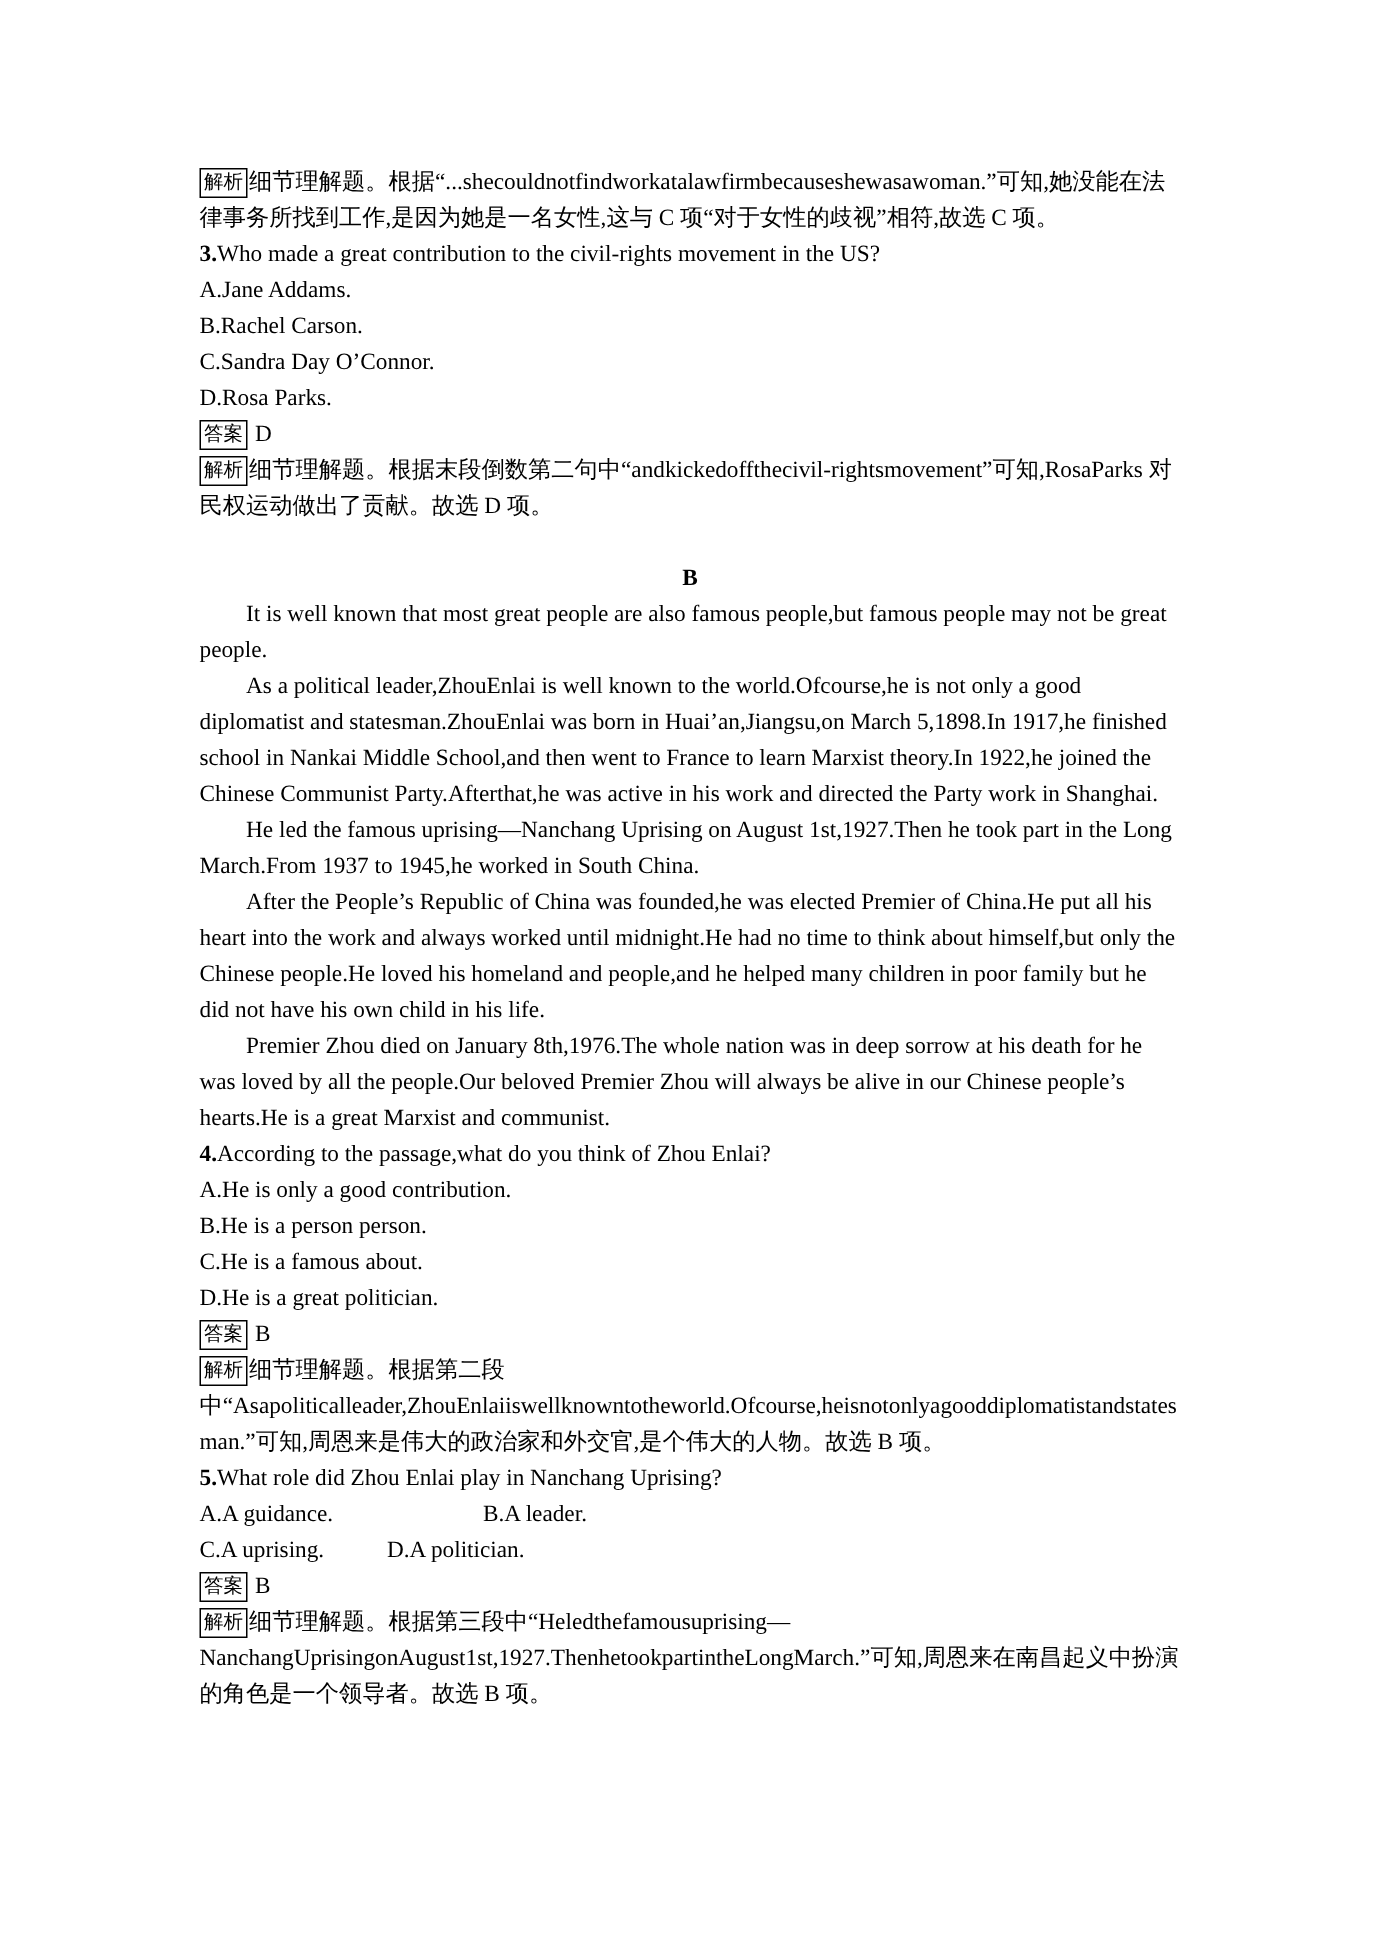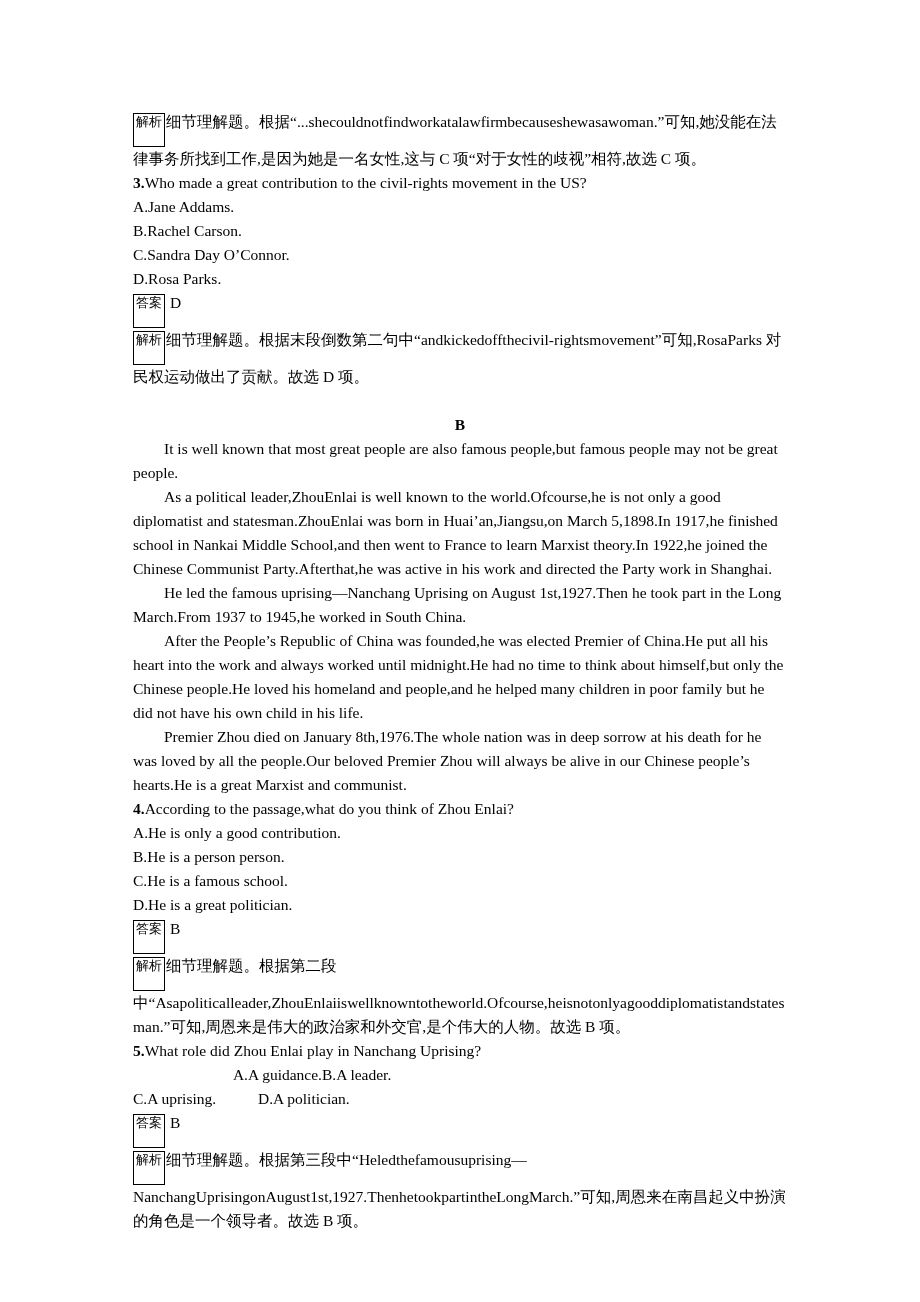--- a/index.html
+++ b/index.html
@@ -24,26 +24,26 @@
     font-weight: bold;
     margin-top: 24px;
   }
   .qnum { font-weight: bold; }
   .box-label {
     display: inline-block;
     border: 1px solid #000000;
     padding: 0 2px;
     font-size: 13px;
     line-height: 16px;
-    height: 34px;
+    height: 20px;
     margin-right: 1px;
     vertical-align: 1px;
   }
   .ans { margin-left: 4px; }
-  .opt-col-a5 { display: inline-block; width: 189px; text-align: right; }
+  .opt-col-a5 { display: inline-block; width: 189px; }
   .opt-col-c5 { display: inline-block; width: 125px; }
 </style>
 </head>
 <body>
 
 <div class="page">
 
   <p class="line"><span class="box-label">解析</span><span>细节理解题。根据“...shecouldnotfindworkatalawfirmbecauseshewasawoman.”可知,她没能在法律事务所找到工作,是因为她是一名女性,这与 C 项“对于女性的歧视”相符,故选 C 项。</span></p>
 
   <p class="line"><span class="qnum">3.</span><span>Who made a great contribution to the civil-rights movement in the US?</span></p>
@@ -57,21 +57,21 @@
   <p class="section-header">B</p>
   <p class="para">It is well known that most great people are also famous people,but famous people may not be great people.</p>
   <p class="para">As a political leader,ZhouEnlai is well known to the world.Ofcourse,he is not only a good diplomatist and statesman.ZhouEnlai was born in Huai’an,Jiangsu,on March 5,1898.In 1917,he finished school in Nankai Middle School,and then went to France to learn Marxist theory.In 1922,he joined the Chinese Communist Party.Afterthat,he was active in his work and directed the Party work in Shanghai.</p>
   <p class="para">He led the famous uprising—Nanchang Uprising on August 1st,1927.Then he took part in the Long March.From 1937 to 1945,he worked in South China.</p>
   <p class="para">After the People’s Republic of China was founded,he was elected Premier of China.He put all his heart into the work and always worked until midnight.He had no time to think about himself,but only the Chinese people.He loved his homeland and people,and he helped many children in poor family but he did not have his own child in his life.</p>
   <p class="para">Premier Zhou died on January 8th,1976.The whole nation was in deep sorrow at his death for he was loved by all the people.Our beloved Premier Zhou will always be alive in our Chinese people’s hearts.He is a great Marxist and communist.</p>
 
   <p class="line"><span class="qnum">4.</span><span>According to the passage,what do you think of Zhou Enlai?</span></p>
   <p class="line">A.He is only a good contribution.</p>
   <p class="line">B.He is a person person.</p>
-  <p class="line">C.He is a famous school.</p>
+  <p class="line">C.He is a famous about.</p>
   <p class="line">D.He is a great politician.</p>
   <p class="line"><span class="box-label">答案</span><span class="ans">B</span></p>
   <p class="line"><span class="box-label">解析</span><span>细节理解题。根据第二段中“Asapoliticalleader,ZhouEnlaiiswellknowntotheworld.Ofcourse,heisnotonlyagooddiplomatistandstatesman.”可知,周恩来是伟大的政治家和外交官,是个伟大的人物。故选 B 项。</span></p>
 
   <p class="line"><span class="qnum">5.</span><span>What role did Zhou Enlai play in Nanchang Uprising?</span></p>
   <p class="line"><span class="opt-col-a5">A.A guidance.</span><span>B.A leader.</span></p>
   <p class="line"><span class="opt-col-c5">C.A uprising.</span><span>D.A politician.</span></p>
   <p class="line"><span class="box-label">答案</span><span class="ans">B</span></p>
   <p class="line"><span class="box-label">解析</span><span>细节理解题。根据第三段中“Heledthefamousuprising—NanchangUprisingonAugust1st,1927.ThenhetookpartintheLongMarch.”可知,周恩来在南昌起义中扮演的角色是一个领导者。故选 B 项。</span></p>
 

